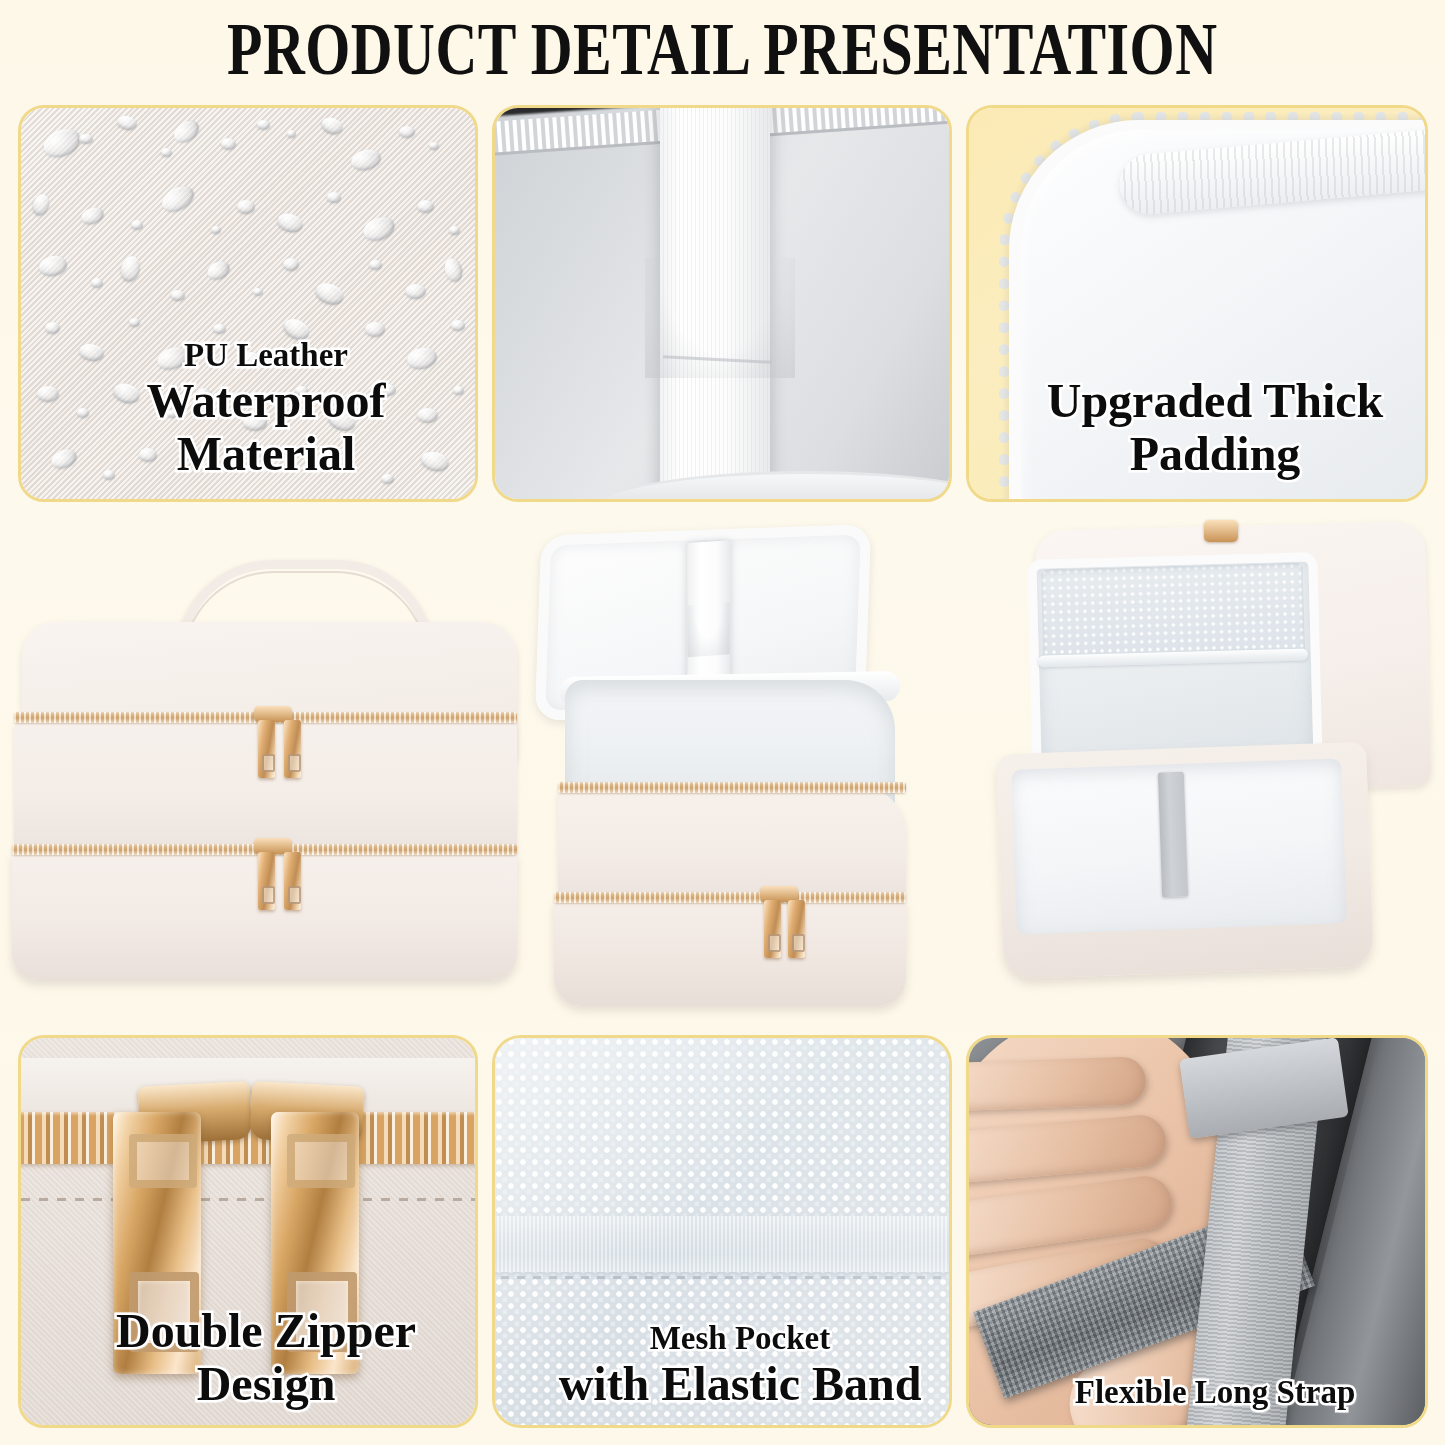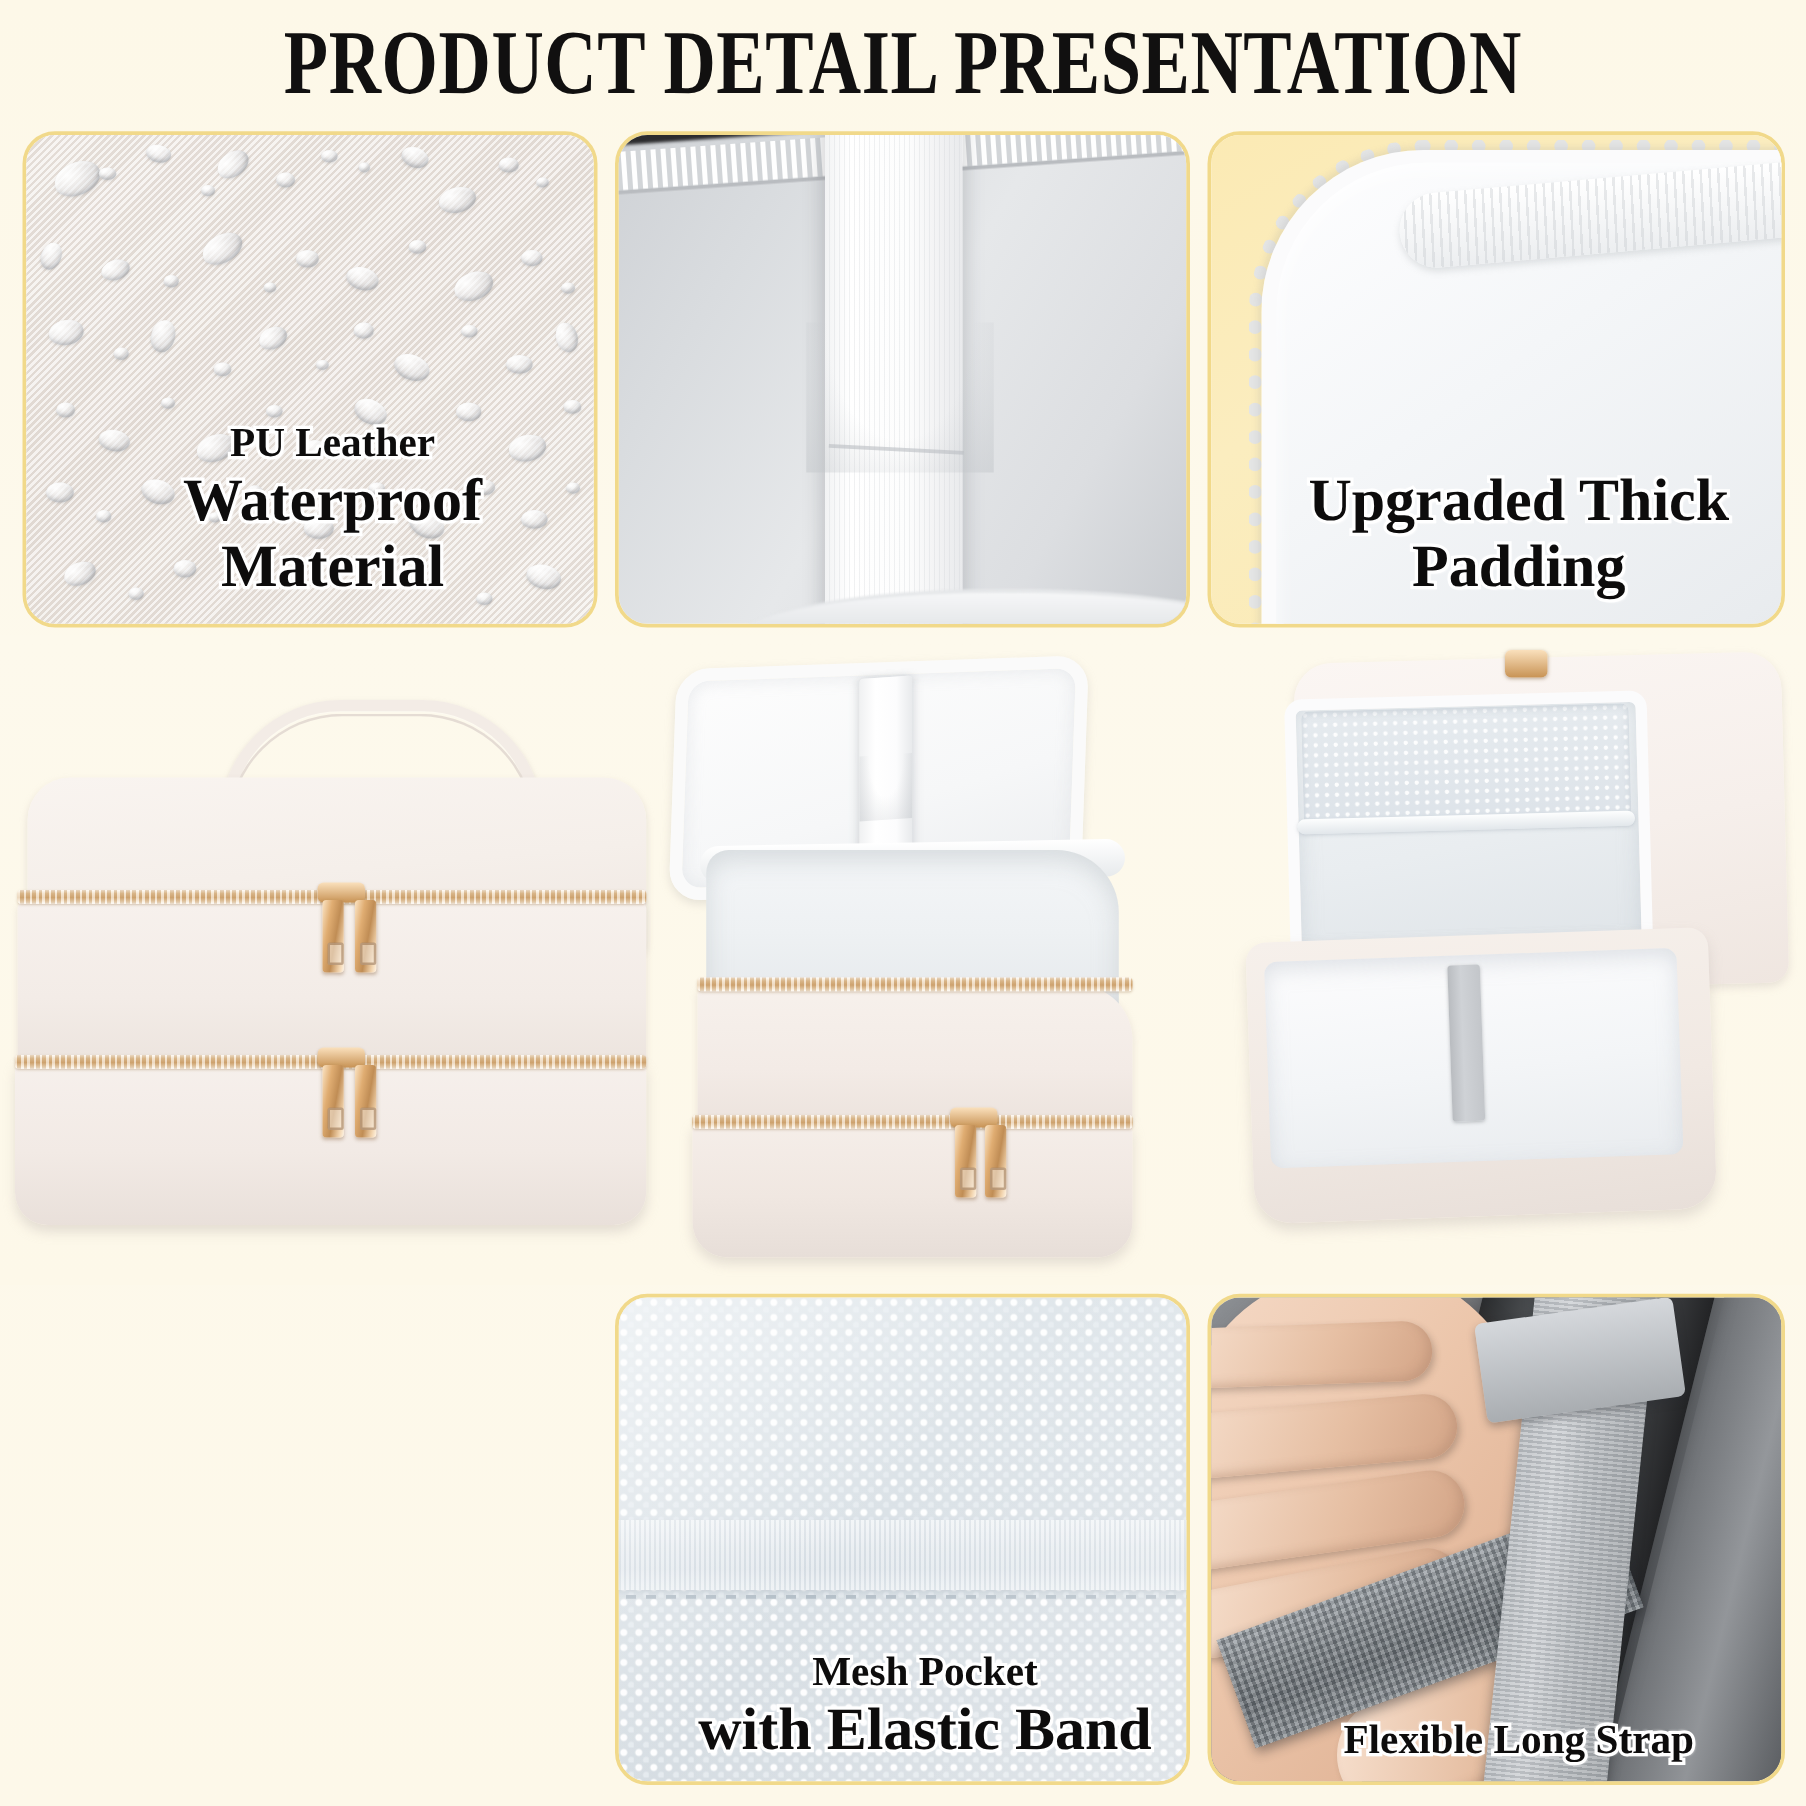--- a/index.html
+++ b/index.html
@@ -649,22 +649,38 @@
       <div class="bo2-lidface"></div>
       <div class="bo2-mesh"></div>
       <div class="bo2-meshband"></div>
       <div class="bo2-base"></div>
       <div class="bo2-interior"></div>
       <div class="bo2-divider"></div>
     </div>
 
   </div>
 
-
-  <div class="panel" style="left:492px; top:1035px; width:460px; height:393px;">
+  <div class="panel" style="left:18px; top:1035px; width:460px; height:393px;">
+    <div class="panel-inner">
+      <div class="bg-zipper">
+        <div class="zp-tape-top"></div>
+        <div class="zp-teeth"></div>
+        <div class="zp-stitch"></div>
+        <div class="zp-head" style="left:118px; top:46px; transform:rotate(-3deg);"></div>
+        <div class="zp-head" style="left:230px; top:46px; transform:rotate(3deg);"></div>
+        <div class="zp-pull" style="left:92px;  top:74px;"></div>
+        <div class="zp-pull" style="left:250px; top:74px;"></div>
+      </div>
+      <div class="caption" style="bottom: 14px;">
+        <div class="cap-bottom"><span>Double Zipper Design</span></div>
+      </div>
+    </div>
+  </div>
+
+  <div class="panel" style="left:492px; top:1035px; width:460px; height:393px;border-radius:29px;">
     <div class="panel-inner">
       <div class="bg-mesh">
         <div class="mesh-band"></div>
         <div class="mesh-stitch"></div>
       </div>
       <div class="caption" style="bottom: 14px;">
         <div class="cap-top"><span>Mesh Pocket</span></div>
         <div class="cap-bottom"><span>with Elastic Band</span></div>
       </div>
     </div>

